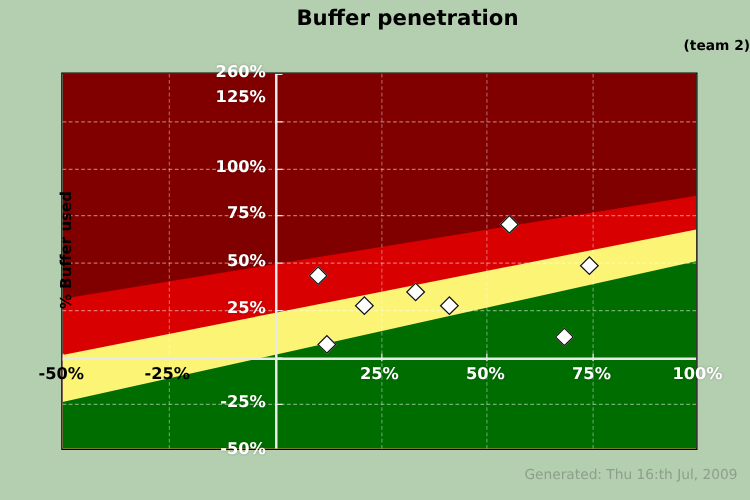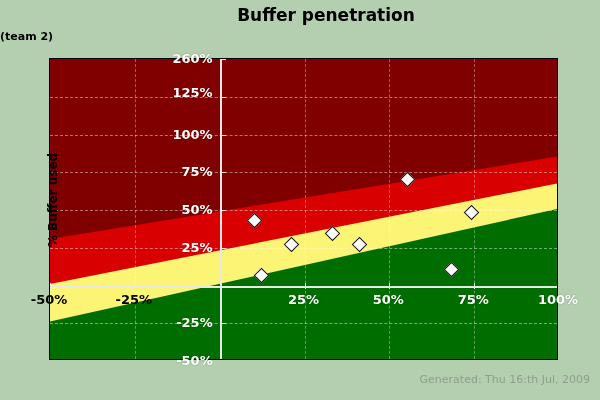--- a/index.html
+++ b/index.html
@@ -10,21 +10,21 @@
     position:relative;
   }
   #chart-root{position:absolute;inset:0;}
 
   
   #chart-title{
     position:absolute;left:0;top:5px;width:600px;text-align:center;
     font-size:17px;font-weight:bold;color:#000;letter-spacing:0px;margin-left:26px;
   }
   #chart-subtitle{
-    position:absolute;left:0;top:30px;width:600px;text-align:left;
+    position:absolute;left:0;top:30px;width:600px;text-align:right;
     font-size:11px;font-weight:bold;color:#000;
   }
 
   
   #plot-area{
     position:absolute;left:49px;top:58px;width:509px;height:302px;
     overflow:hidden;border:1px solid #000;box-sizing:border-box;
   }
   #bands{position:absolute;inset:0;}
   #bands svg{display:block;width:100%;height:100%;}
@@ -161,20 +161,20 @@
       <div class="xlabel" style="left: 473.2px; top: 291.5px;">75%</div>
       <div class="xlabel" style="left: 558px; top: 291.5px;">100%</div>
     </div>
   <div id="ytick-labels">
       <div class="ylabel" style="top: 360px; left: 160.667px; width: 52px;">-50%</div>
       <div class="ylabel" style="top: 322.3px; left: 160.667px; width: 52px;">-25%</div>
       <div class="ylabel" style="top: 246.8px; left: 160.667px; width: 52px;">25%</div>
       <div class="ylabel" style="top: 209px; left: 160.667px; width: 52px;">50%</div>
       <div class="ylabel" style="top: 171.3px; left: 160.667px; width: 52px;">75%</div>
       <div class="ylabel" style="top: 133.5px; left: 160.667px; width: 52px;">100%</div>
-      <div class="ylabel" style="top: 92px; left: 160.667px; width: 52px; text-align: right;">125%</div>
+      <div class="ylabel" style="top: 78px; left: 160.667px; width: 52px; text-align: right;">125%</div>
       <div class="ylabel" style="top: 58px; left: 160.667px; width: 52px;">260%</div>
     </div>
 
   <div id="y-axis-title">% Buffer used</div>
   <div id="generated-note">Generated: Thu 16:th Jul, 2009</div>
 
 </div>
 
 </body></html>

